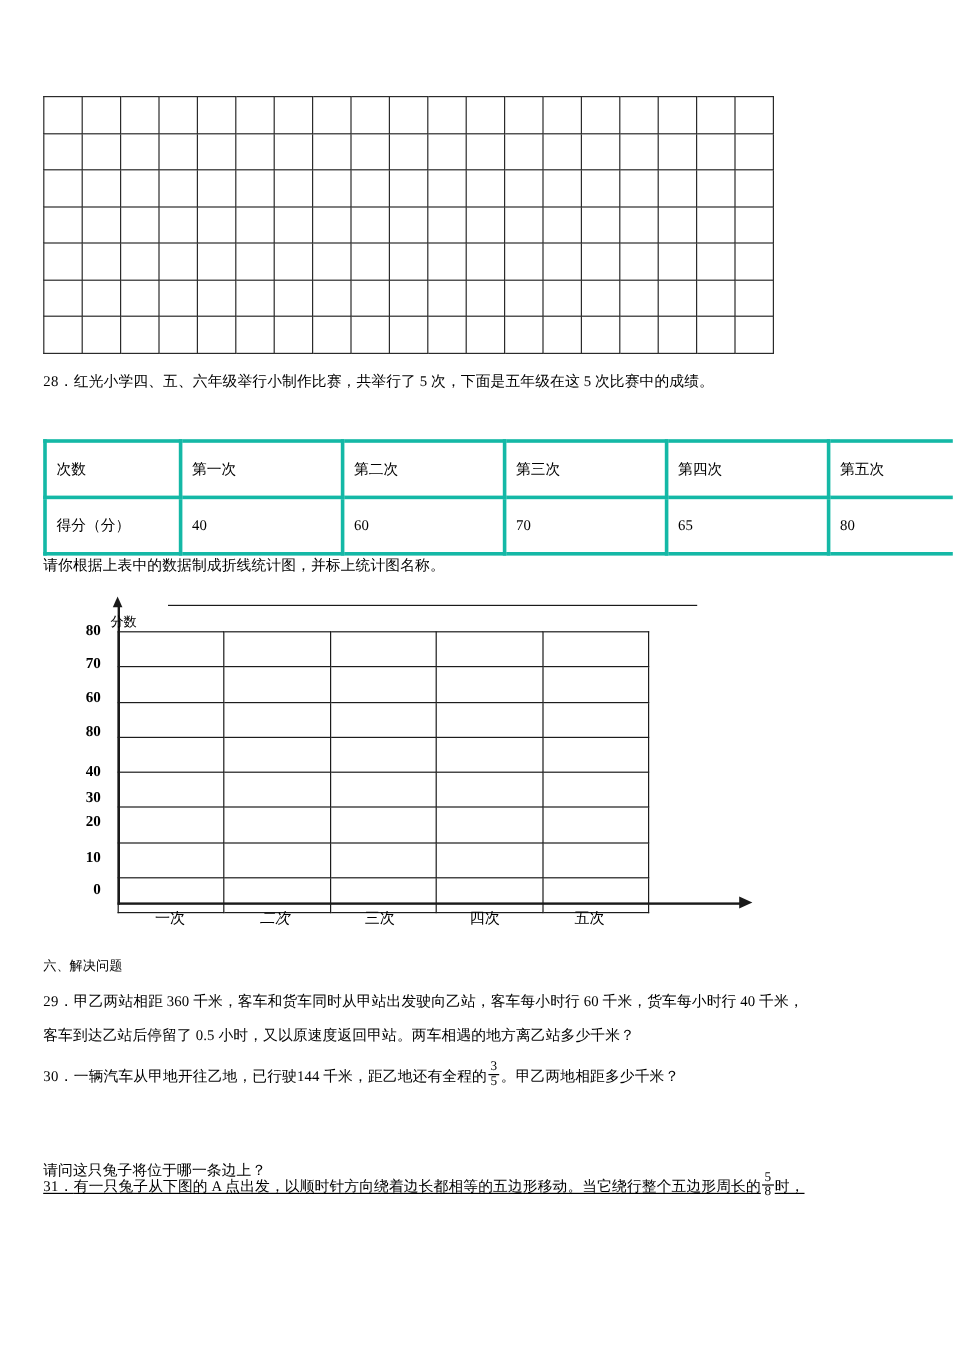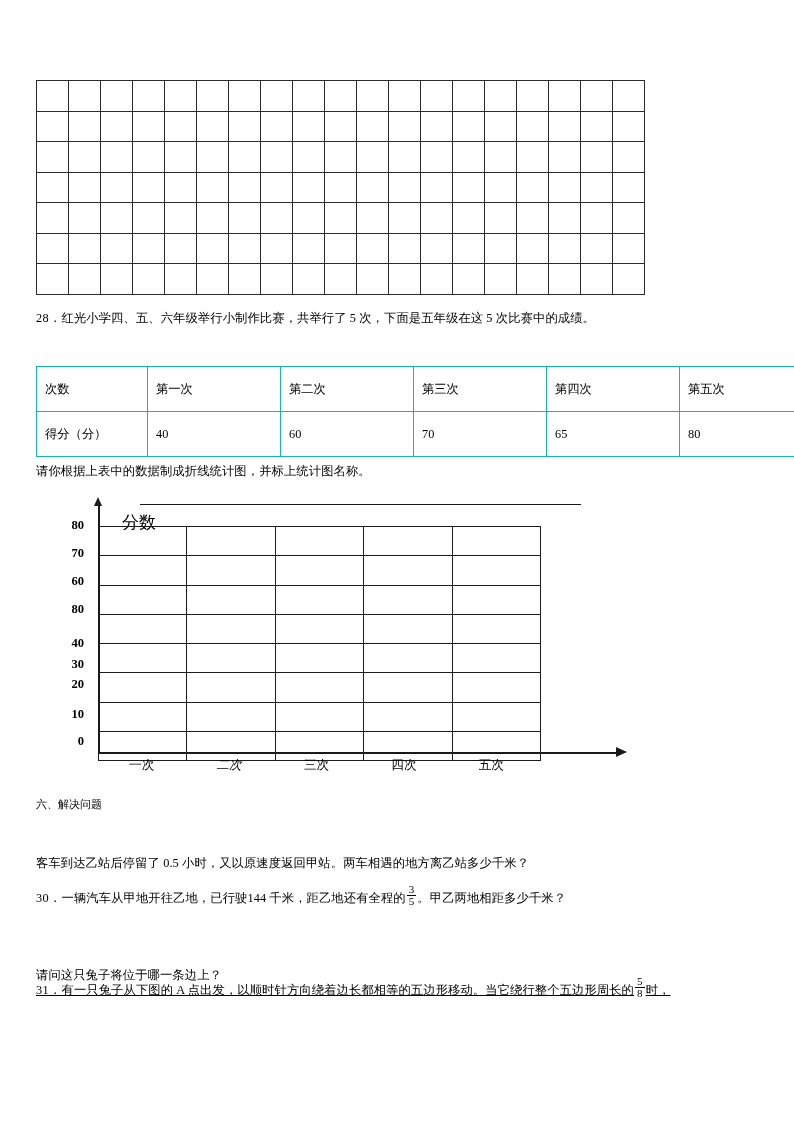--- a/index.html
+++ b/index.html
@@ -63,21 +63,21 @@
   
   .score-table {
     position: absolute;
     left: 36px;
     top: 366px;
     width: 722px;
     border-collapse: collapse;
     table-layout: fixed;
   }
   .score-table td {
-    border: 1px solid #14b8a6;
+    border: 3px solid #14b8a6;
     font-size: 12.3px;
     padding: 9px 0 9px 8px;
     height: 26px;
     vertical-align: middle;
   }
   .score-table td.c0 { width: 102px; }
   .score-table td.cn { width: 124px; }
 
   
   .chart {
@@ -154,23 +154,23 @@
   }
   .x-label {
     position: absolute;
     top: 262px;
     width: 70px;
     text-align: center;
     font-size: 12.6px;
   }
   .axis-name {
     position: absolute;
-    left: 86px;
+    left: 56px;
     top: 16px;
-    font-size: 17px;
+    font-size: 11px;
   }
 
   
   .frac {
     display: inline-block;
     vertical-align: -0.50em;
     text-align: center;
     font-size: 11px;
     line-height: 1.02;
     margin: 0 1px;
@@ -449,20 +449,23 @@
         <div class="x-label" style="left: 70.7px;">一次</div>
         <div class="x-label" style="left: 158.1px; font-style: italic;">二次</div>
         <div class="x-label" style="left: 245.5px;">三次</div>
         <div class="x-label" style="left: 332.9px;">四次</div>
         <div class="x-label" style="left: 420.3px;">五次</div>
       </div>
   </div>
 
   <div class="section-head" style="left:36px; top:797px;">六、解决问题</div>
 
+  <div class="q-text" style="left:36px; top:824px;">
+    <span class="q-num">29．</span><span>甲乙两站相距 360 千米，客车和货车同时从甲站出发驶向乙站，客车每小时行 60 千米，货车每小时行 40 千米，</span>
+  </div>
   <div class="q-text" style="left:36px; top:853px;">客车到达乙站后停留了 0.5 小时，又以原速度返回甲站。两车相遇的地方离乙站多少千米？</div>
 
   <div class="q-text" style="left:36px; top:886px;">
     <span class="q-num">30．</span><span>一辆汽车从甲地开往乙地，已行驶144 千米，距乙地还有全程的</span><span class="frac"><span class="num">3</span><span class="den">5</span></span><span>。甲乙两地相距多少千米？</span>
   </div>
 
   <div class="q-text" style="left:36px; top:978px;text-decoration:underline;">
     <span class="q-num">31．</span><span>有一只兔子从下图的 A 点出发，以顺时针方向绕着边长都相等的五边形移动。当它绕行整个五边形周长的</span><span class="frac"><span class="num">5</span><span class="den">8</span></span><span>时，</span>
   </div>
   <div class="q-text" style="left:36px; top:965px;">请问这只兔子将位于哪一条边上？</div>

